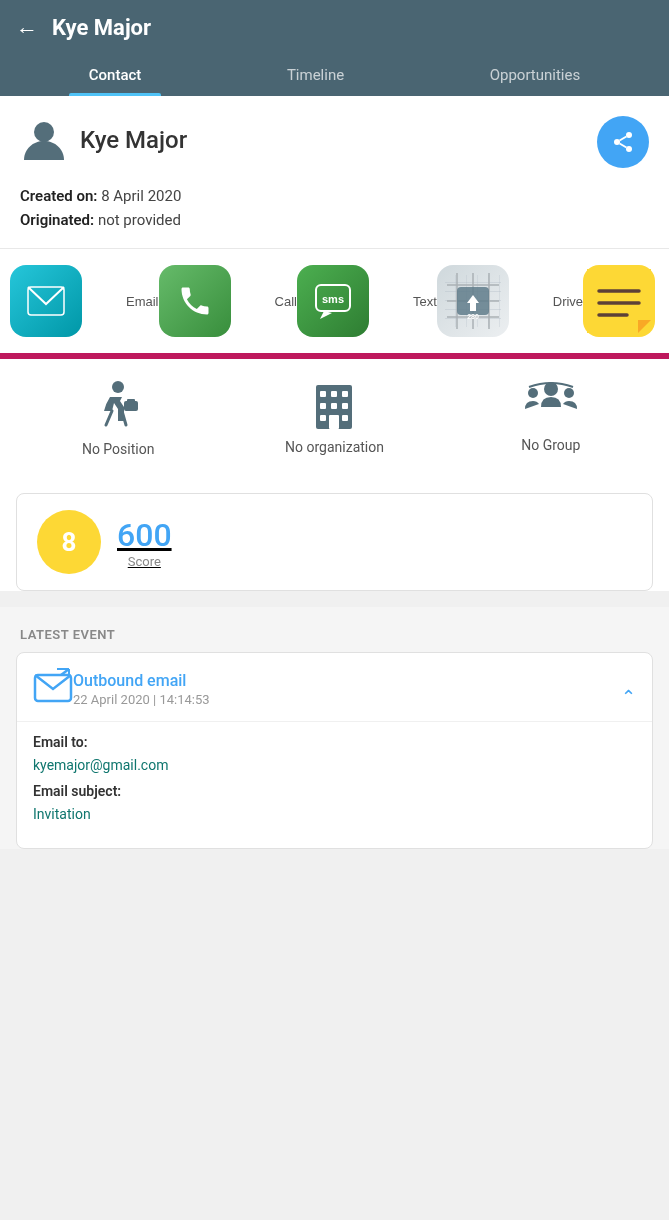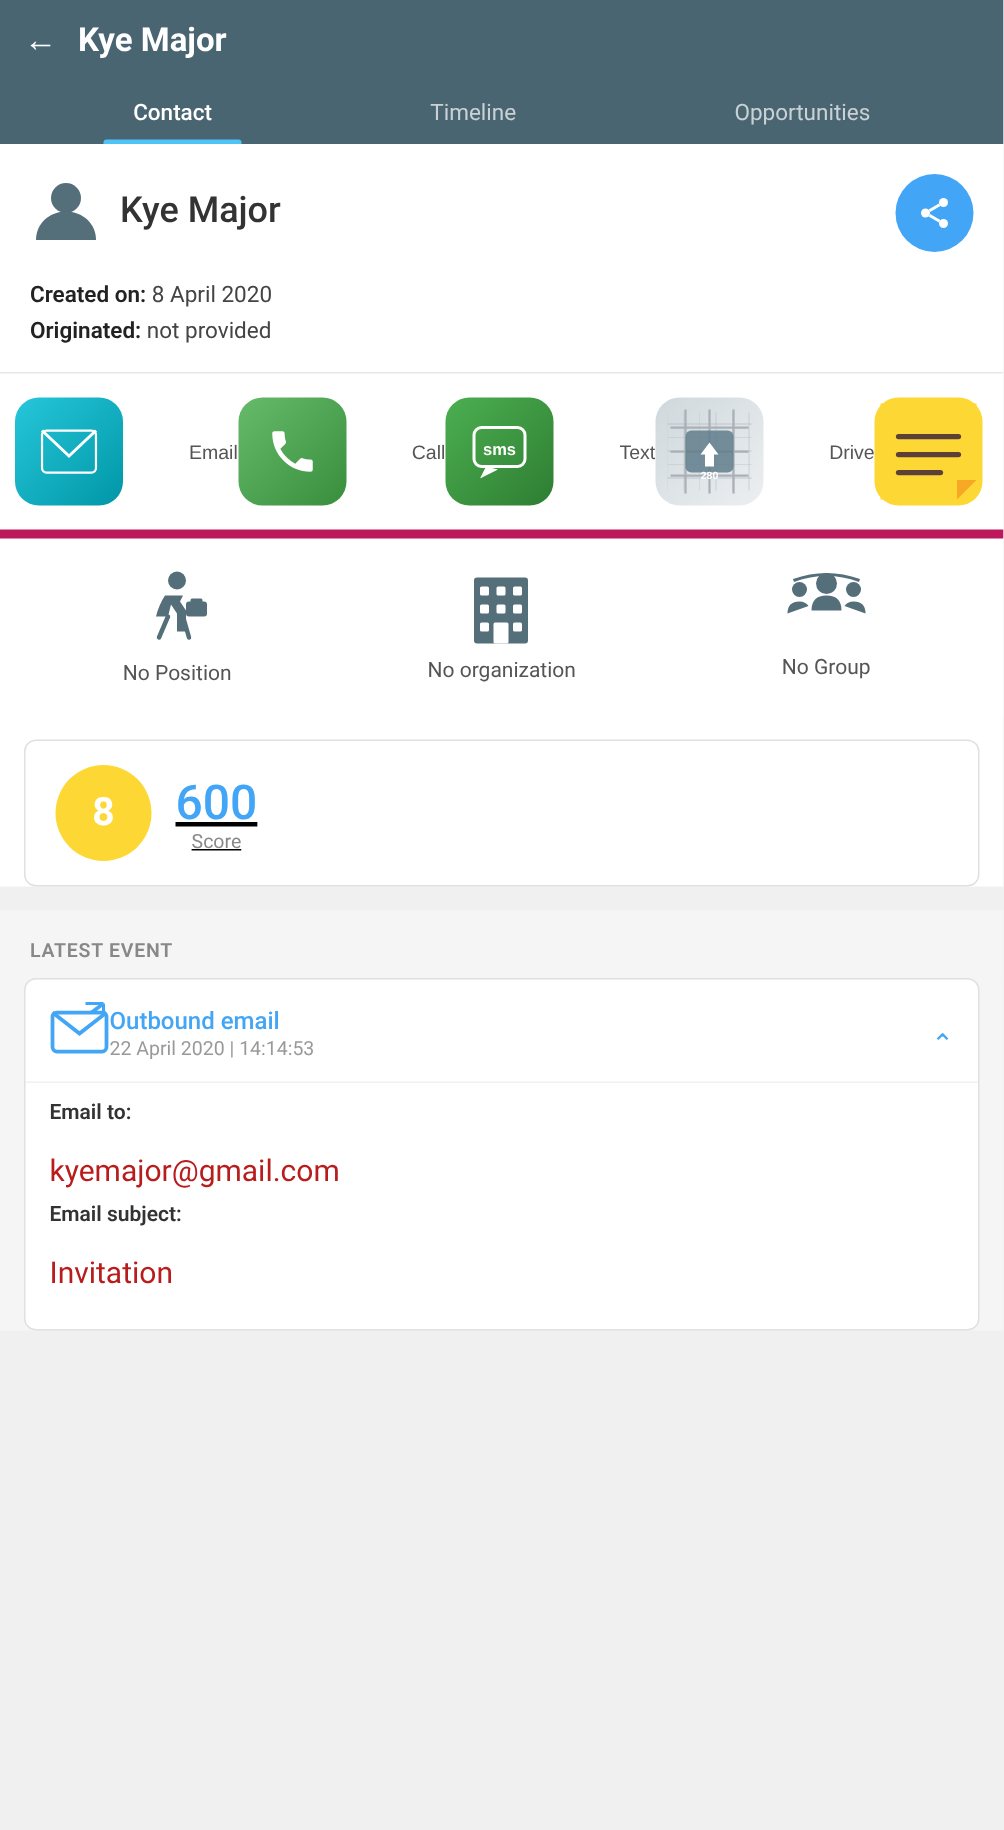--- a/index.html
+++ b/index.html
@@ -282,23 +282,23 @@
     }
     .event-field {
       margin-bottom: 10px;
     }
     .event-field-label {
       font-size: 14px;
       font-weight: 600;
       color: #333;
     }
     .event-field-value {
-      font-size: 20px;
-      color: #b91c1c;
-      margin-top: 18px;
+      font-size: 14px;
+      color: #0f766e;
+      margin-top: 7px;
     }
 
     
     .drive-map {
       width: 72px;
       height: 72px;
       border-radius: 16px;
       background: linear-gradient(135deg, #cfd8dc, #eceff1);
       position: relative;
       overflow: hidden;

